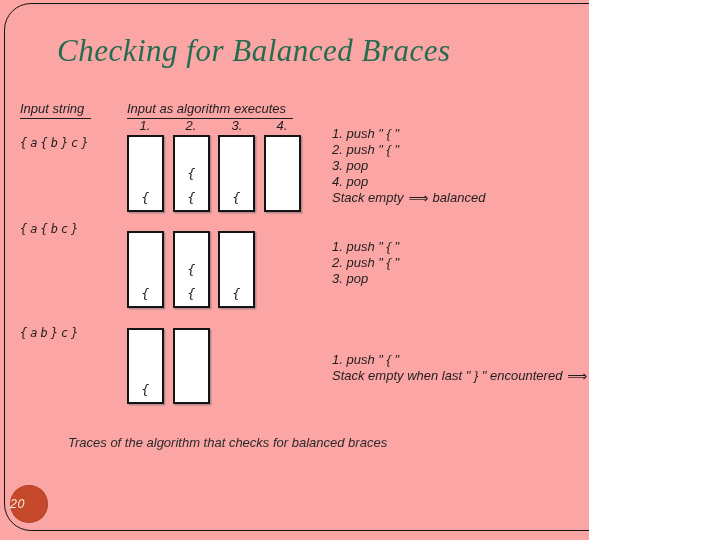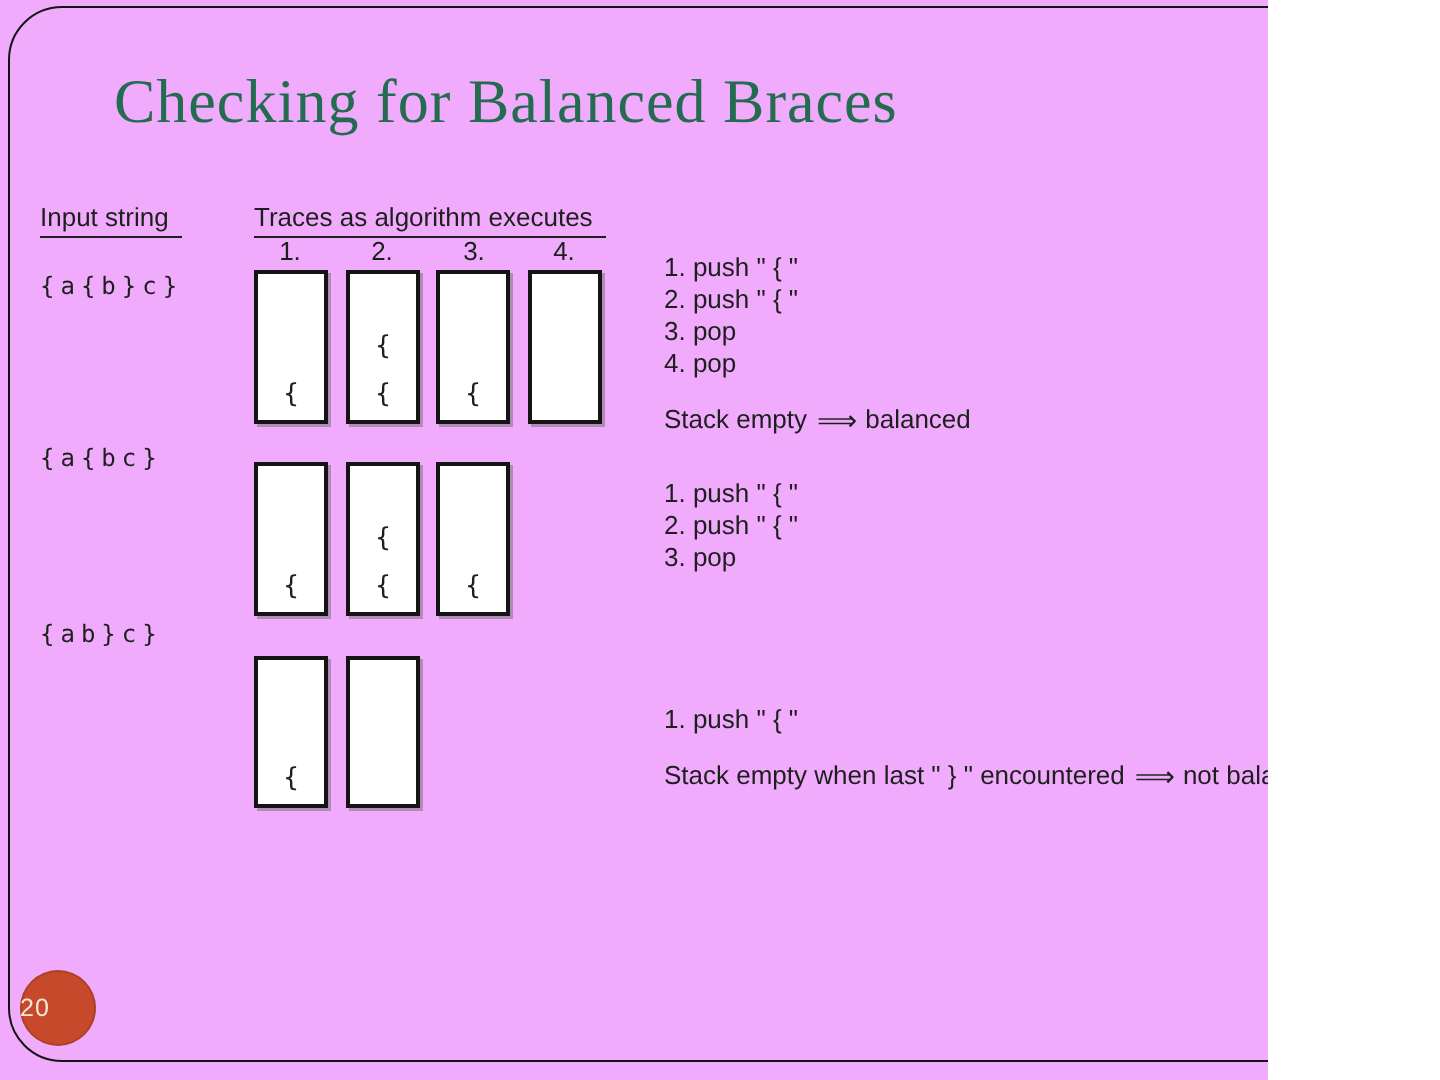--- a/index.html
+++ b/index.html
@@ -1,18 +1,18 @@
 <!DOCTYPE html>
 <html><head>
 <meta charset="utf-8">
 <style>
   html,body{margin:0;padding:0;background:#ffffff;}
   .slide{
-    position:relative;width:634px;height:540px;background:#f0abfc;
-    overflow:hidden;font-family:"Liberation Sans",sans-serif;color:#222;
+    position:relative;width:589px;height:540px;background:#fca5a5;
+    overflow:hidden;font-family:"Liberation Sans",sans-serif;color:#222;font-style:italic;
   }
   .slide-border{
     position:absolute;left:4px;top:3px;width:707px;height:526px;
     border:1.5px solid #141414;border-radius:27px;pointer-events:none;
   }
   .title{
     position:absolute;left:57px;top:33px;margin:0;
     font-family:"Liberation Serif",serif;font-weight:400;
     font-size:31px;letter-spacing:.5px;color:#236C4F;white-space:nowrap;
   }
@@ -37,21 +37,21 @@
   }
   .brace{
     position:absolute;left:0;right:0;text-align:center;
     font-family:"DejaVu Sans Mono","Liberation Mono",monospace;
     font-size:13px;color:#1e1e1e;line-height:1;
   }
   .b0{bottom:6px;}
   .b1{bottom:30px;}
   .steps{position:absolute;left:332px;font-size:13px;color:#1e1e1e;}
   .step{line-height:16px;white-space:nowrap;}
-  .result{margin-top:12px;white-space:nowrap;line-height:16px;}
+  .result{margin-top:0;white-space:nowrap;line-height:16px;}
   .arrow{
     font-family:"DejaVu Sans",sans-serif;font-size:14px;margin:0 5px;
     letter-spacing:-1px;vertical-align:-1px;
   }
   .caption{position:absolute;left:68px;top:435px;font-size:13px;color:#2a2a2a;white-space:nowrap;}
   .page-badge{
     position:absolute;left:10px;top:485px;width:38px;height:38px;border-radius:50%;
     background:#C7492B;box-shadow:inset 0 0 0 1px rgba(0,0,0,.12);
     display:flex;align-items:center;justify-content:flex-start;
     color:#F4E6D6;font-size:12.5px;letter-spacing:.5px;
@@ -61,21 +61,21 @@
 <body>
 
 <div class="slide">
   <div class="slide-border"></div>
 
   <h1 class="title">Checking for Balanced Braces</h1>
 
   <div>
 
     <span class="hdr input-hdr">Input string</span>
-    <span class="hdr stack-hdr">Traces as algorithm executes</span>
+    <span class="hdr stack-hdr">Input as algorithm executes</span>
 
     <span class="colnum" style="left:135px">1.</span>
     <span class="colnum" style="left:181px">2.</span>
     <span class="colnum" style="left:227px">3.</span>
     <span class="colnum" style="left:272px">4.</span>
 
     <span class="mono" style="top:136px">{a{b}c}</span>
     <div class="sb" style="left:127px;top:135px;height:77px">
       <span class="brace b0">{</span>
     </div>
@@ -107,31 +107,32 @@
     </div>
     <div class="sb" style="left:218px;top:231px;height:77px">
       <span class="brace b0">{</span>
     </div>
     <div class="steps" style="top:239px">
       <div class="step">1. push " { "</div>
       <div class="step">2. push " { "</div>
       <div class="step">3. pop</div>
     </div>
 
-    <span class="mono" style="top:310px">{ab}c}</span>
+    <span class="mono" style="top:326px">{ab}c}</span>
     <div class="sb" style="left:127px;top:328px;height:76px">
       <span class="brace b0">{</span>
     </div>
     <div class="sb" style="left:173px;top:328px;height:76px"></div>
     <div class="steps" style="top:352px">
       <div class="step">1. push " { "</div>
       <div class="result">
         <span>Stack empty when last " } " encountered</span><span class="arrow">⟹</span><span>not balanced</span>
       </div>
     </div>
 
   </div>
 
+  <div class="caption">Traces of the algorithm that checks for balanced braces</div>
 
   <div class="page-badge">
     <span>20</span>
   </div>
 </div>
 
 </body></html>

